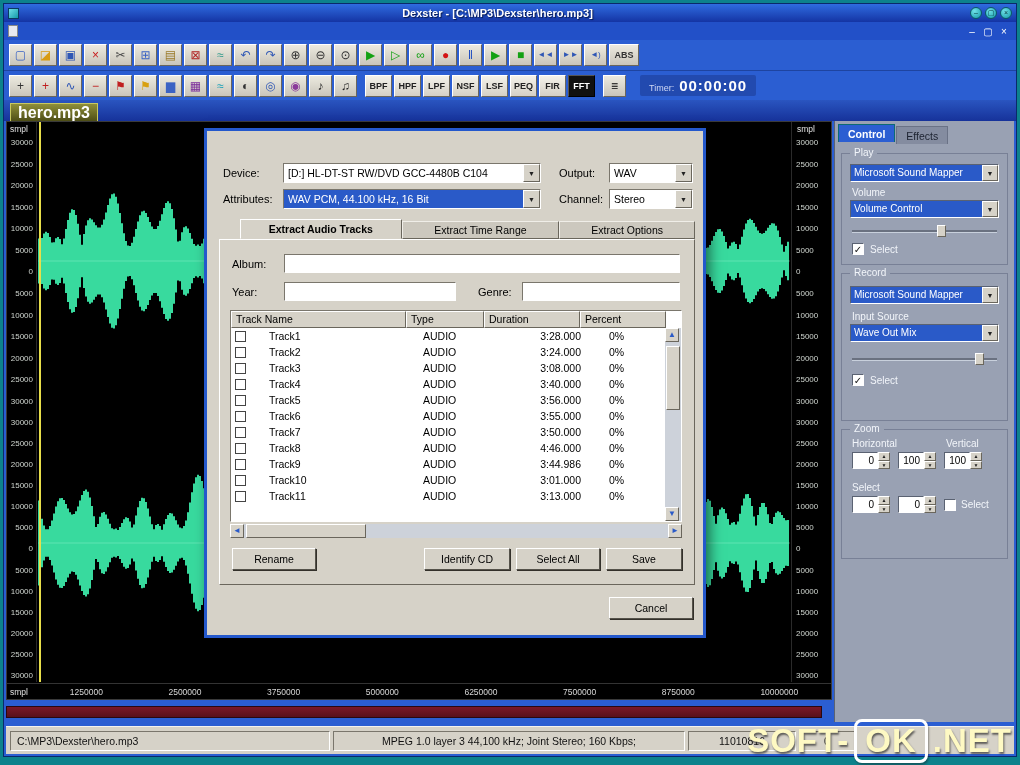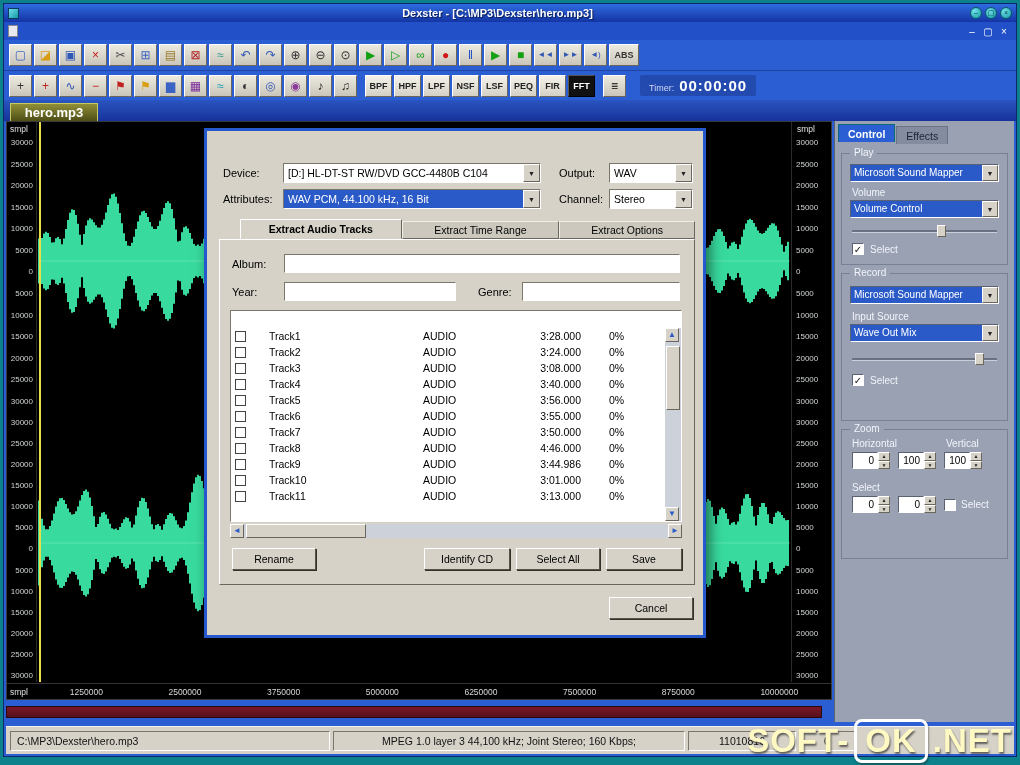--- a/index.html
+++ b/index.html
@@ -29,21 +29,21 @@
   .abs-btn{width:30px;font-size:9px;font-weight:bold;color:#333;}
   .flt-btn{width:27px;height:22px;background:linear-gradient(180deg,#f4f2ea,#d4d0c6);border:1px solid;border-color:#fff #6a665c #6a665c #fff;font-size:9px;font-weight:bold;color:#222;flex:0 0 auto;}
   .flt-row{display:flex;gap:2px;margin-left:6px;}
   .flt-row .flt-btn:last-of-type{background:#111;color:#fff;border-color:#555 #000 #000 #555;}
   .timer{margin-left:12px;display:flex;align-items:baseline;gap:5px;background:rgba(6,16,70,.25);padding:2px 9px;border-radius:2px;}
   .timer-label{color:#cfd8f5;font-size:9px;}
   .timer-value{color:#fff;font-size:15px;font-weight:bold;letter-spacing:1px;}
 
   
   .tabrow{position:absolute;left:0;right:0;top:96px;height:21px;background:linear-gradient(180deg,#2a55c0,#16329a);display:flex;align-items:flex-end;padding:0 6px;}
-  .doc-tab{width:88px;height:18px;background:linear-gradient(180deg,#8f8f38,#4e4e16);border:1px solid #c8c860;border-bottom:none;color:#fff;font-size:13px;font-weight:bold;display:flex;align-items:center;justify-content:center;}
+  .doc-tab{width:88px;height:18px;background:linear-gradient(180deg,#8f8f38,#4e4e16);border:1px solid #c8c860;border-bottom:none;color:#fff;font-size:16px;font-weight:bold;display:flex;align-items:center;justify-content:center;}
 
   
   .wave-area{position:absolute;left:2px;top:117px;width:826px;bottom:56px;background:#000;border:1px solid #3a3a3a;}
   .ruler{position:absolute;top:0;bottom:17px;color:#d0d6d0;}
   .ruler-left{left:0;width:30px;border-right:1px solid #2a2a2a;}
   .ruler-right{right:0;width:40px;border-left:1px solid #2a2a2a;}
   .r-unit{height:13px;font-size:8.5px;color:#e0e0e0;padding:2px 3px 0;}
   .ticks{position:absolute;left:0;right:3px;display:flex;flex-direction:column;justify-content:space-between;font-size:8px;}
   .ruler-left .ticks{align-items:flex-end;}
   .ruler-right .ticks{align-items:flex-start;padding-left:4px;}
@@ -581,20 +581,27 @@
         </div>
         <div class="dpage">
           <span class="lbl" style="left:12px;top:18px;">Album:</span>
           <input class="dinput" style="left: 64px; top: 14px; width: 396px;">
           <span class="lbl" style="left:12px;top:46px;">Year:</span>
           <input class="dinput" style="left: 64px; top: 42px; width: 172px;">
           <span class="lbl" style="left:258px;top:46px;">Genre:</span>
           <input class="dinput" style="left: 302px; top: 42px; width: 158px;">
 
           <div class="trk">
+            <div class="trk-head">
+
+            <span>Track Name</span>
+                <span>Type</span>
+                <span>Duration</span>
+                <span>Percent</span>
+              </div>
             <div class="trk-rows">
 
                 <div class="trk-row">
                   <span class="trk-cb"></span>
                   <span class="c-name">Track1</span>
                   <span class="c-type">AUDIO</span>
                   <span class="c-dur">3:28.000</span>
                   <span class="c-pct">0%</span>
                 </div>
 

